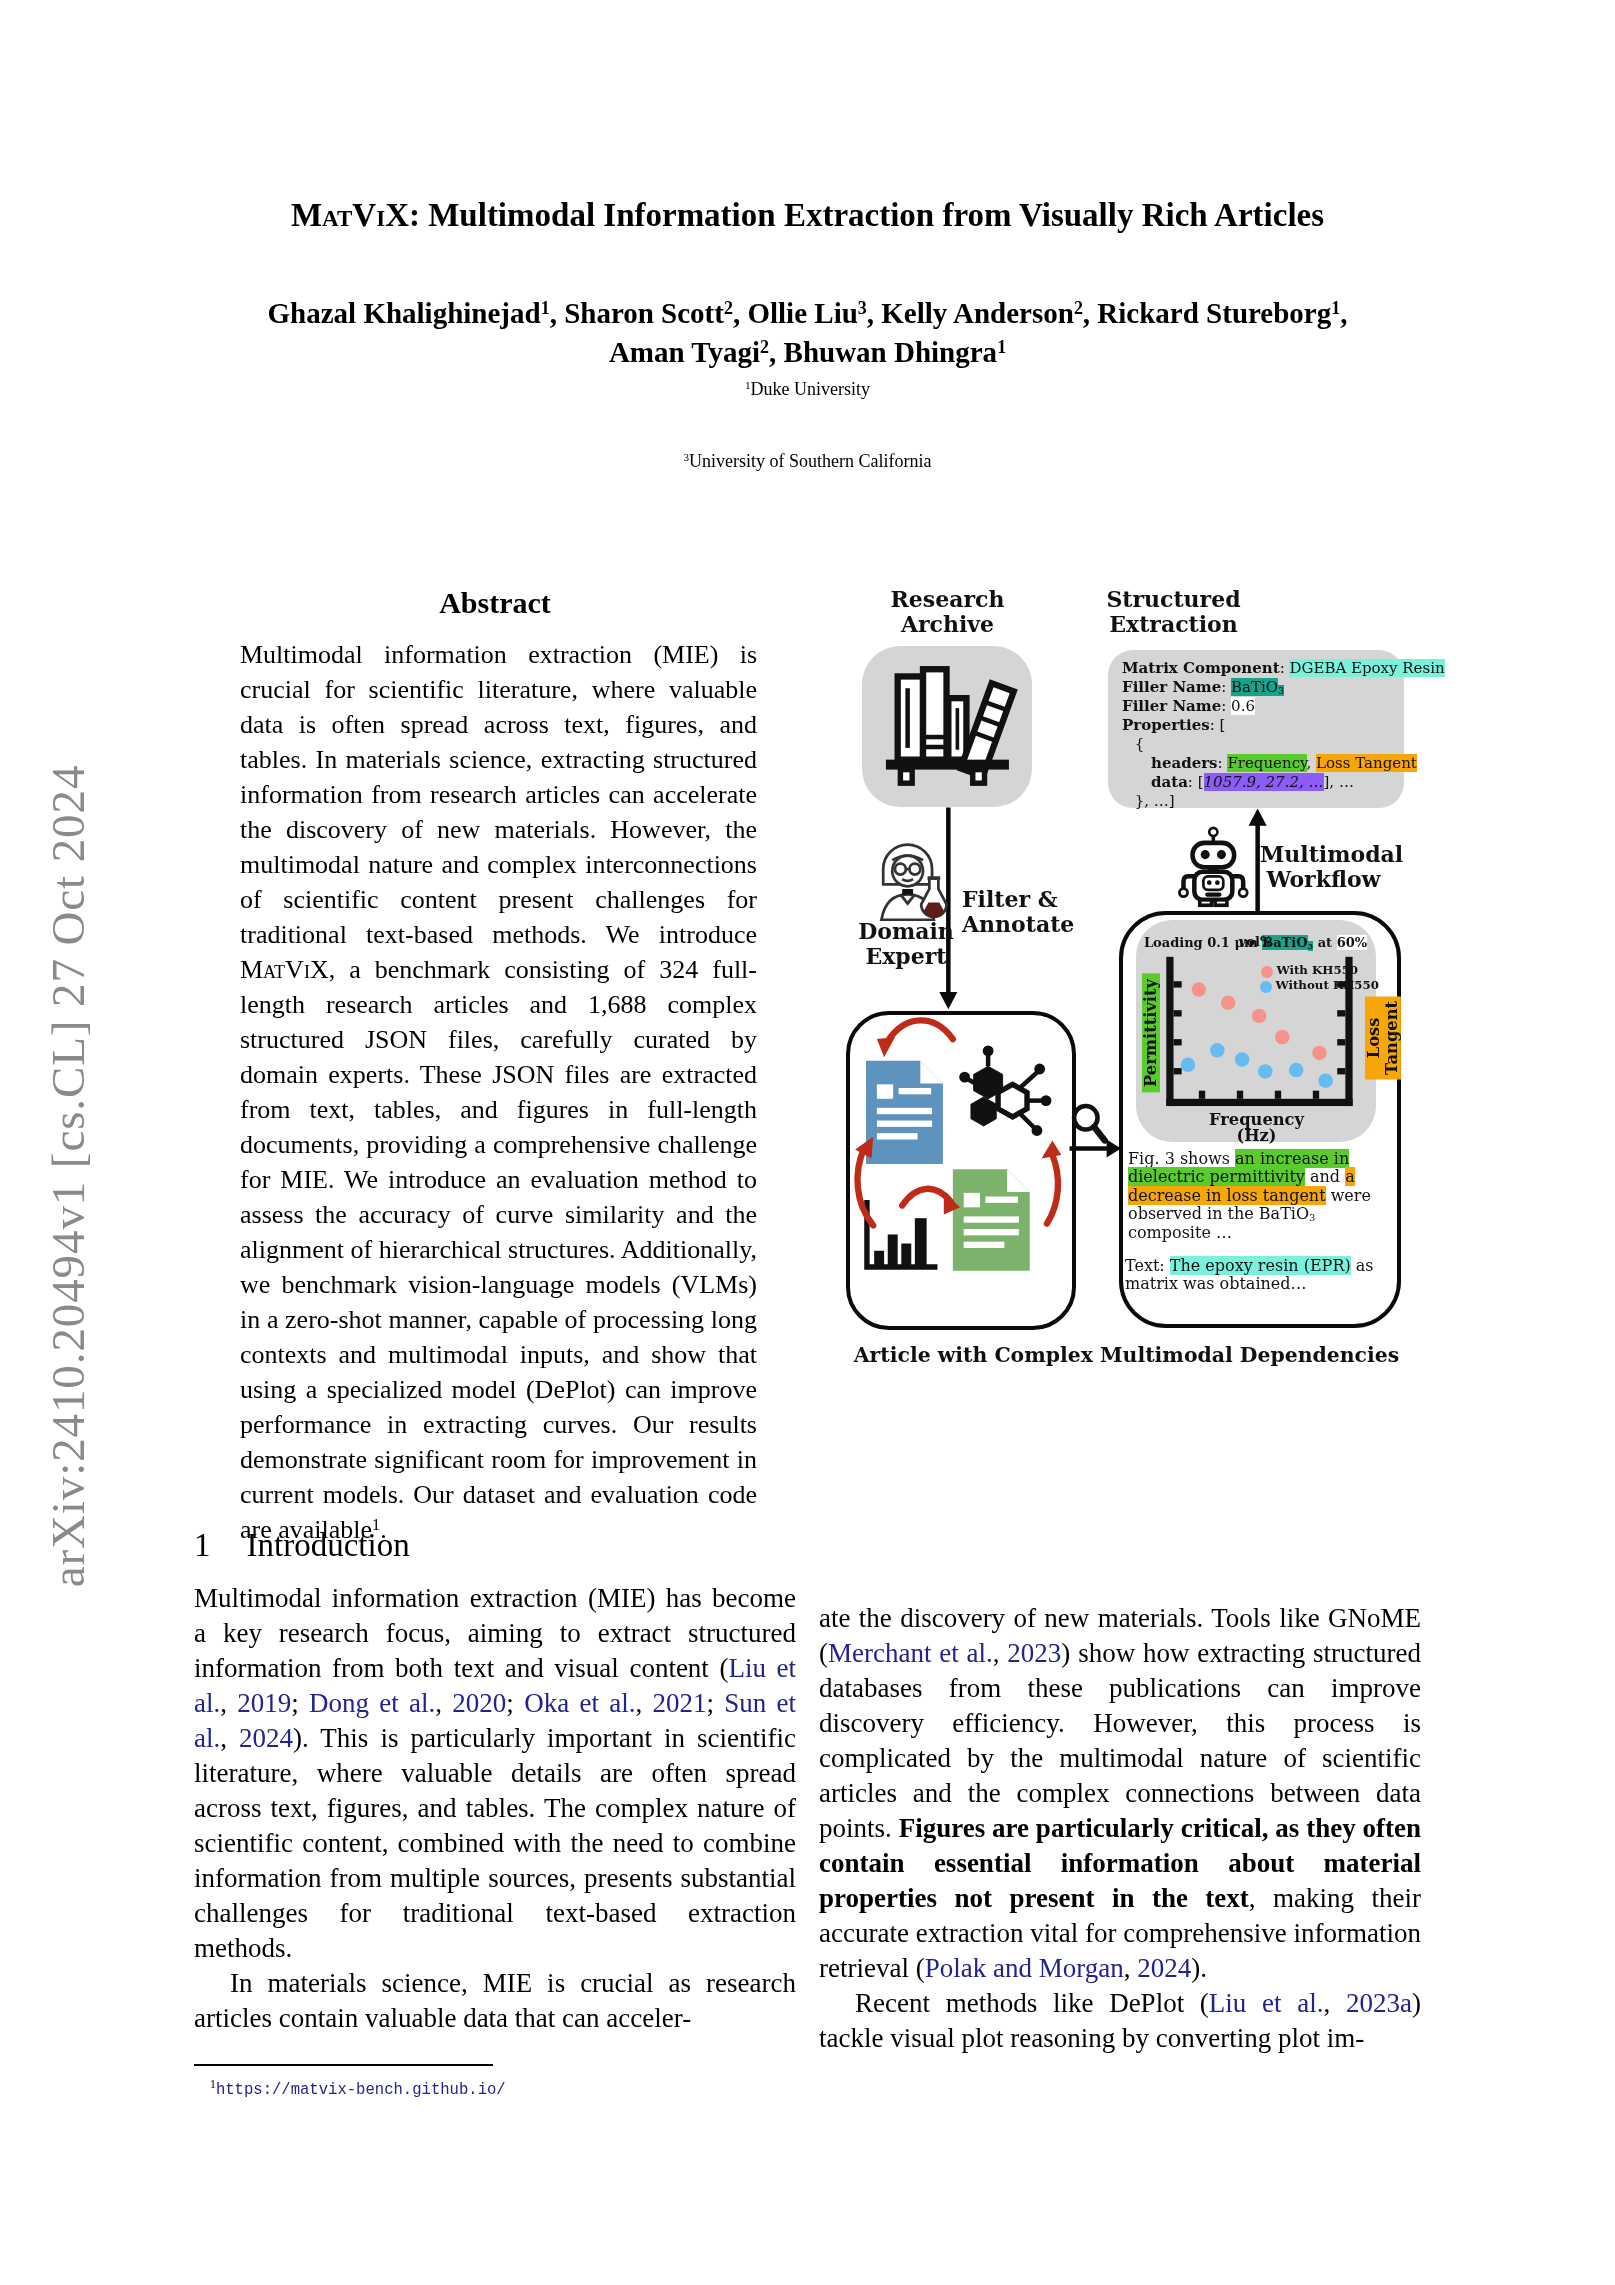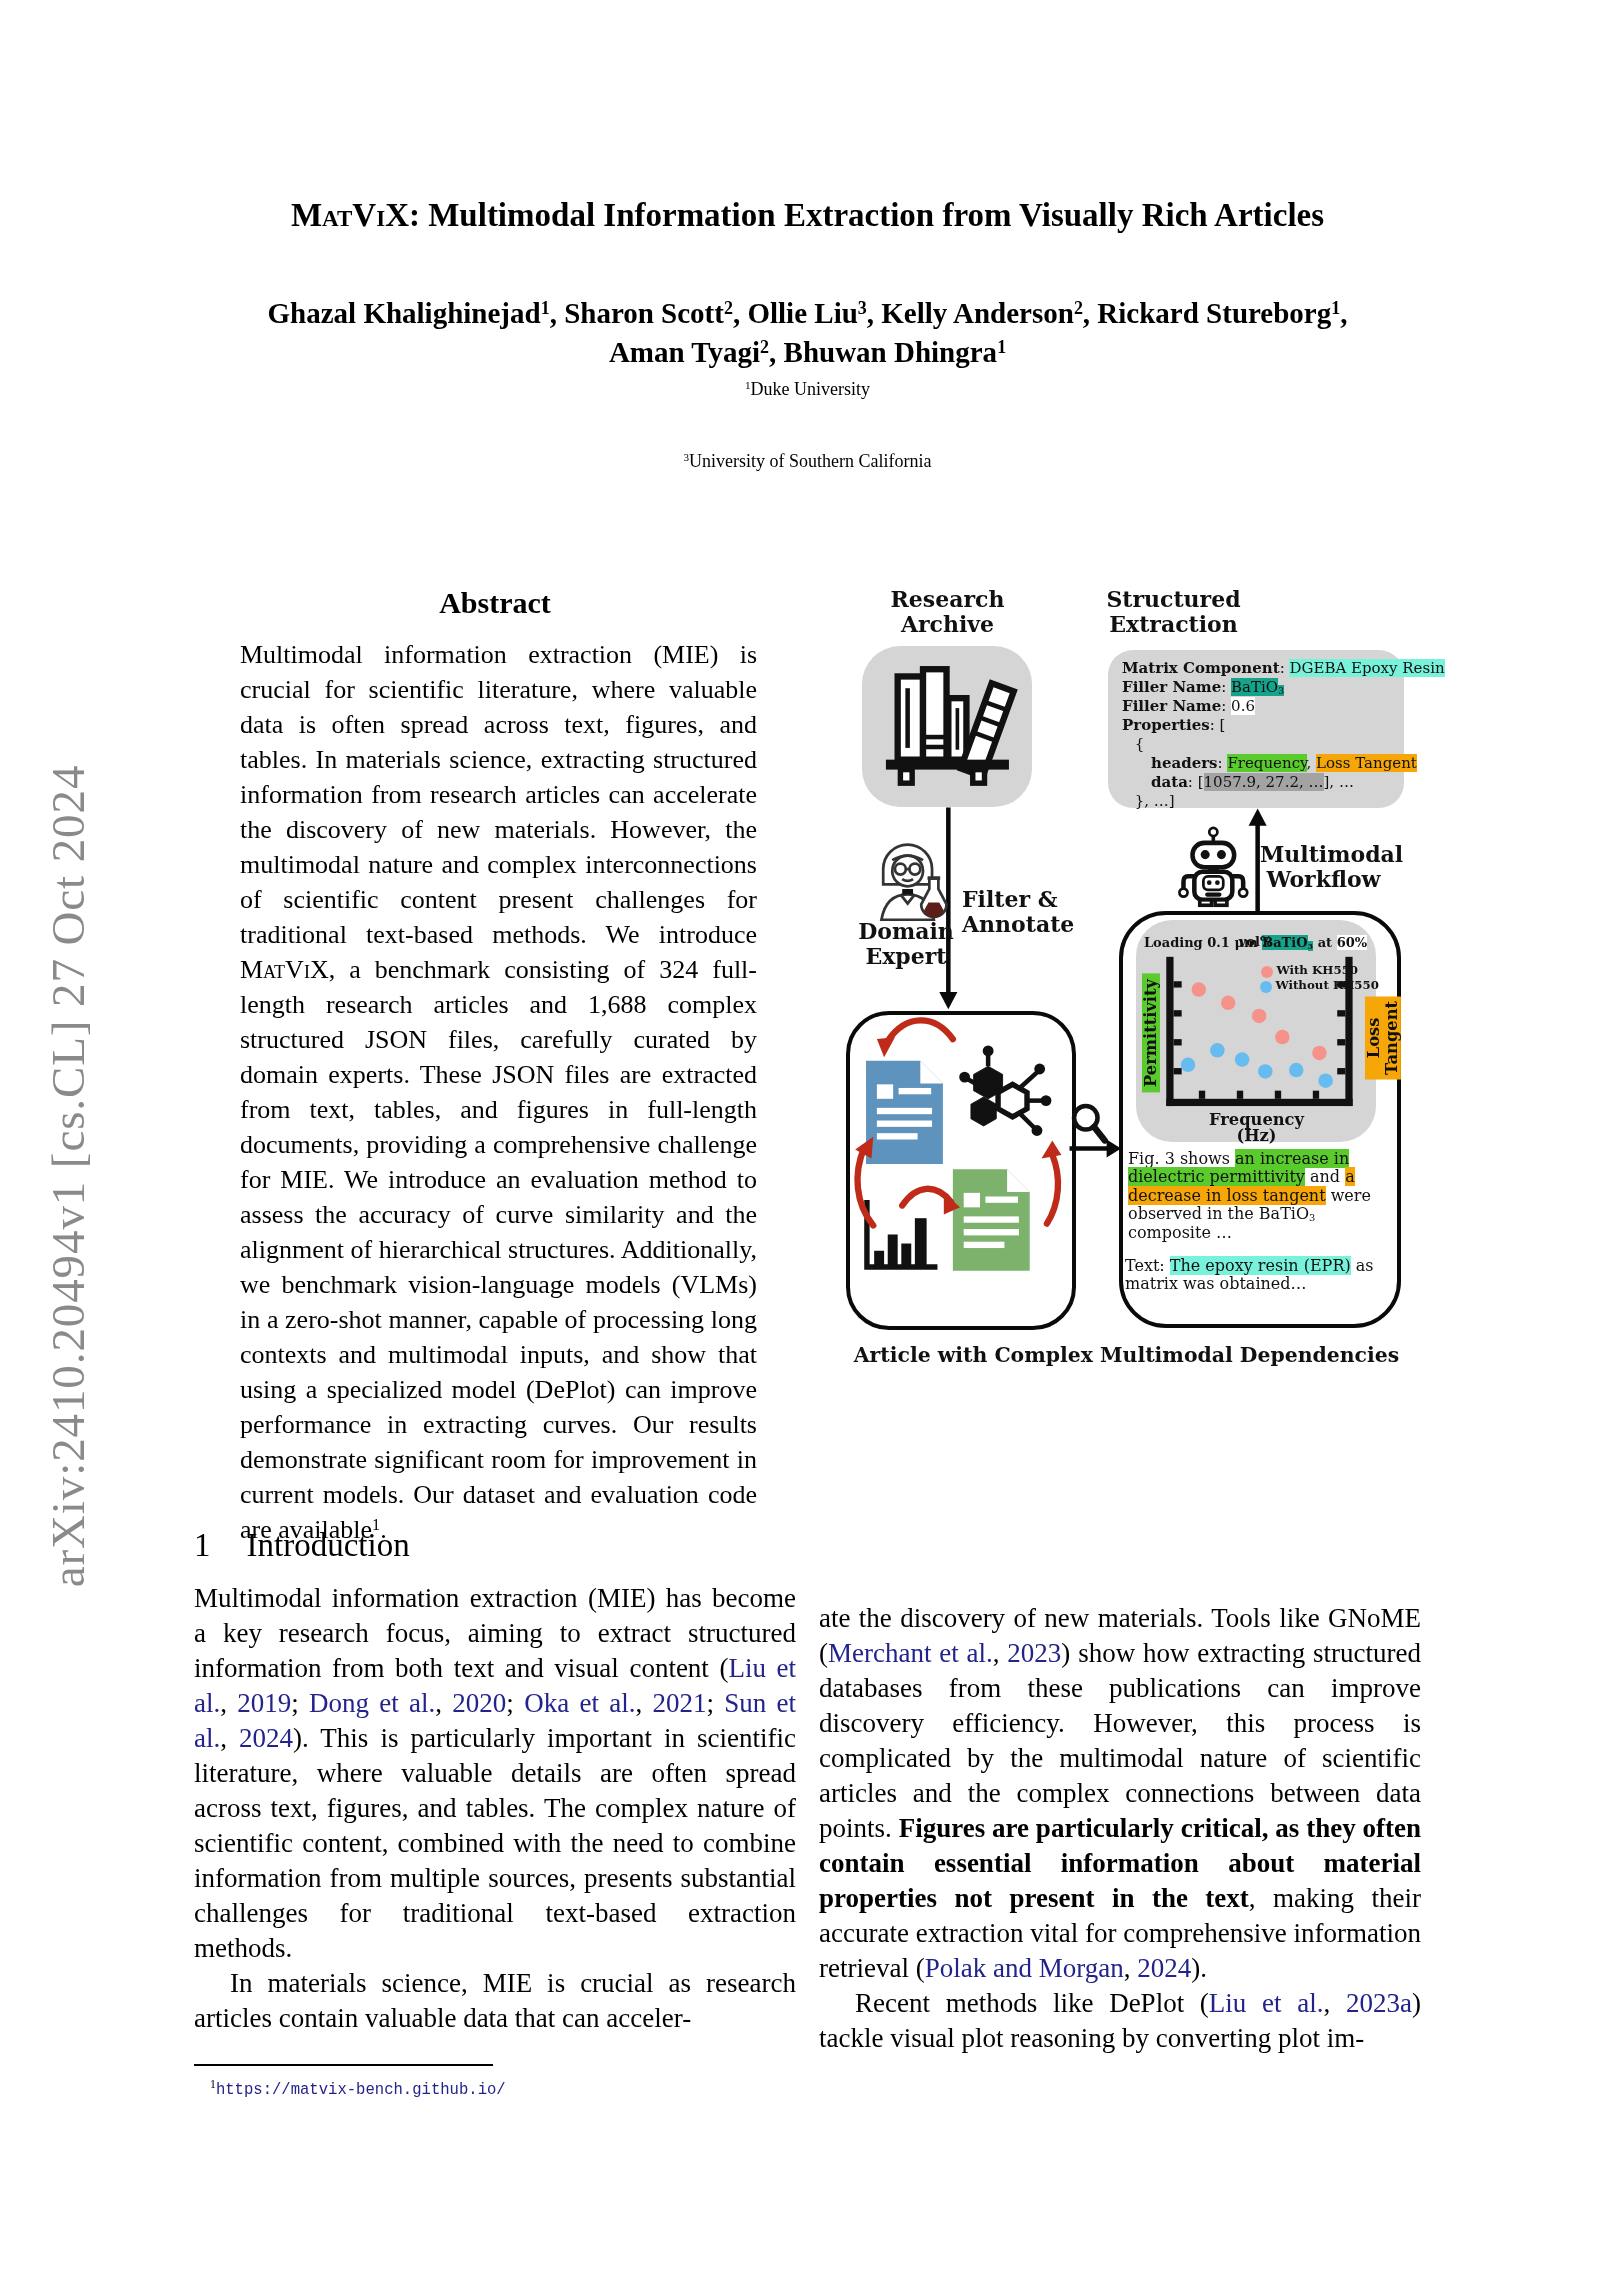--- a/index.html
+++ b/index.html
@@ -10,21 +10,21 @@
   .sc{font-variant:small-caps;}
   .sup{font-size:.62em;vertical-align:.5em;line-height:0;}
   .sub{font-size:.62em;vertical-align:-.25em;line-height:0;}
   .link{color:#23238C;}
   .b{font-weight:bold;}
   .mono{font-family:"Liberation Mono",monospace;font-size:.82em;}
   .hlcyan{background:#79F2DC;}
   .hlteal{background:#15A38C;}
   .hlgreen{background:#5ACB2D;}
   .hlorange{background:#F6A606;}
-  .hlsalmon{background:#a3a3a3;}
+  .hlsalmon{background:#8b5cf6;font-style:italic;}
   .hlwhite{background:#ffffff;}
   .center{text-align:center;}
   .just{text-align:justify;}
   .title{font-size:33px;font-weight:bold;}
   .authors{font-size:29px;font-weight:bold;}
   .affil{font-size:18px;}
   .h-abstract{font-size:30px;font-weight:bold;}
   .abstract-body{font-size:26px;line-height:35px;}
   .h-section{font-size:33px;font-weight:normal;}
   .body-text{font-size:27px;line-height:35px;}

